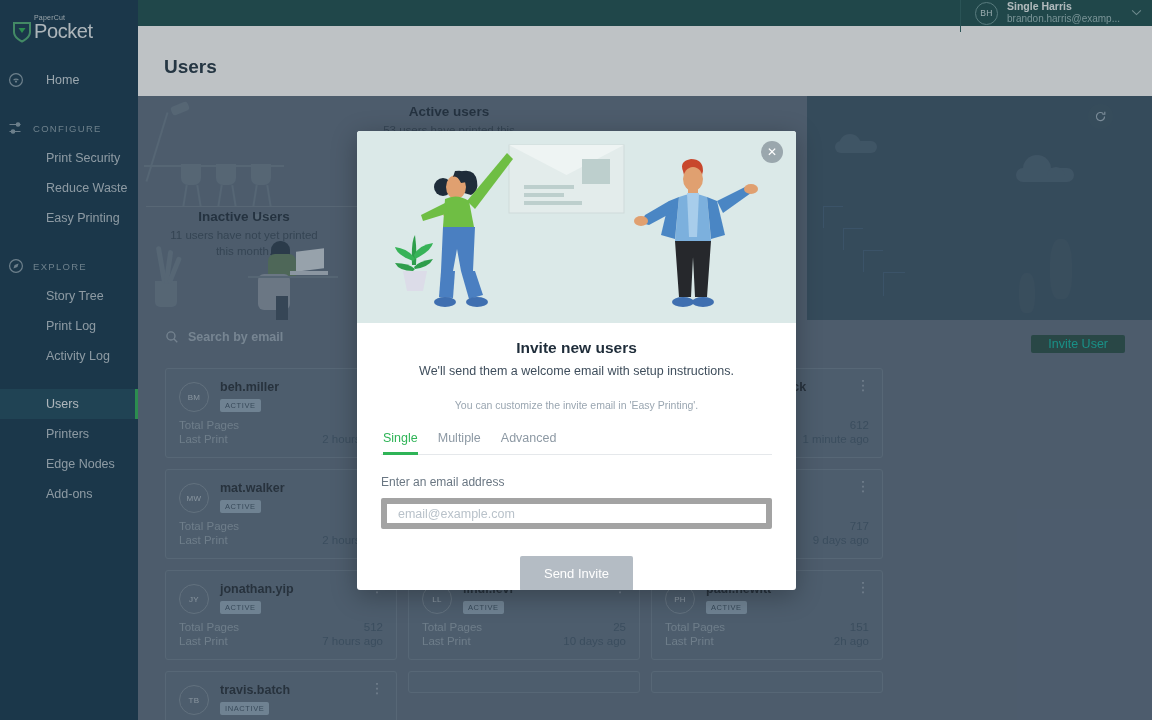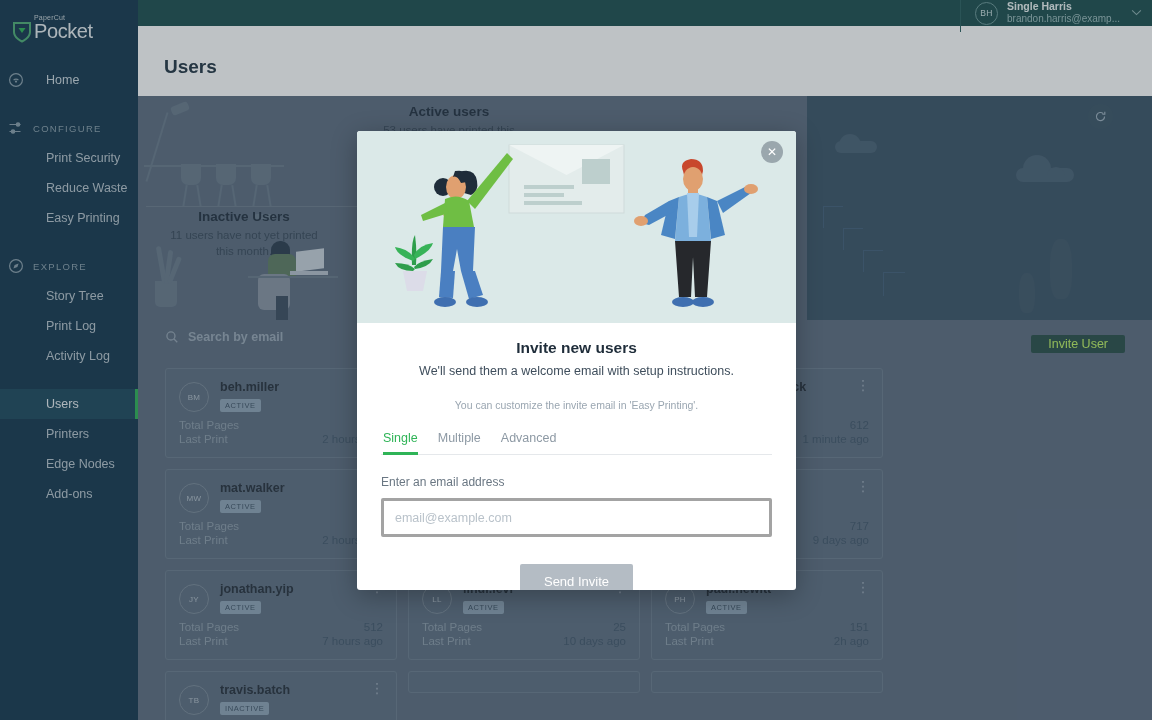--- a/index.html
+++ b/index.html
@@ -114,21 +114,21 @@
     display: flex; align-items: center; justify-content: space-between;
     padding: 0 27px 0 27px;
   }
   .search-box {
     display: flex; align-items: flex-start; gap: 9px;
     width: 330px; height: 28px;
   }
   .search-icon { color: #97a5b3; }
   .search-ph { font-size: 12.5px; color: #9aa8b6; font-weight: bold; }
   .invite-btn {
-    background: #2a4f4a; color: #bef264;
+    background: #2a4f4a; color: #14b8a6;
     border: none; border-radius: 2px;
     padding: 2px 17px; font-size: 12.5px;
     font-family: "Liberation Sans", sans-serif;
   }
 
   
   .cards {
     background: #5d6e80; padding: 0 27px;
     display: flex; flex-wrap: wrap; gap: 11px;
     align-content: flex-start;
@@ -201,22 +201,22 @@
   }
   .tab {
     font-size: 12.5px; color: #8d99a4;
     padding-bottom: 7px; border-bottom: 3px solid transparent;
     margin-bottom: -1px;
   }
   .tab.sel { color: #2fb457; border-bottom-color: #2fb457; }
   .field-wrap { padding: 20px 24px 0 24px; text-align: left; }
   .field-label { font-size: 12px; color: #6a7783; }
   .field-input {
-    margin-top: 9px; width: 100%; height: 39px;
-    border: 3px solid #a3a3a3; border-radius: 2px;
+    margin-top: 9px; width: 100%; height: 31px;
+    border: 6px solid #a3a3a3; border-radius: 2px;
     padding: 0 11px; font-size: 12.5px; color: #333;
     font-family: "Liberation Sans", sans-serif;
   }
   .field-input::placeholder { color: #b9c2ca; }
   .send-wrap { text-align: center; margin-top: 27px; }
   .send-btn {
     background: #b4bcc4; color: #fff; border: none;
     border-radius: 2px; padding: 10px 24px; font-size: 13px;
     font-family: "Liberation Sans", sans-serif;
   }

